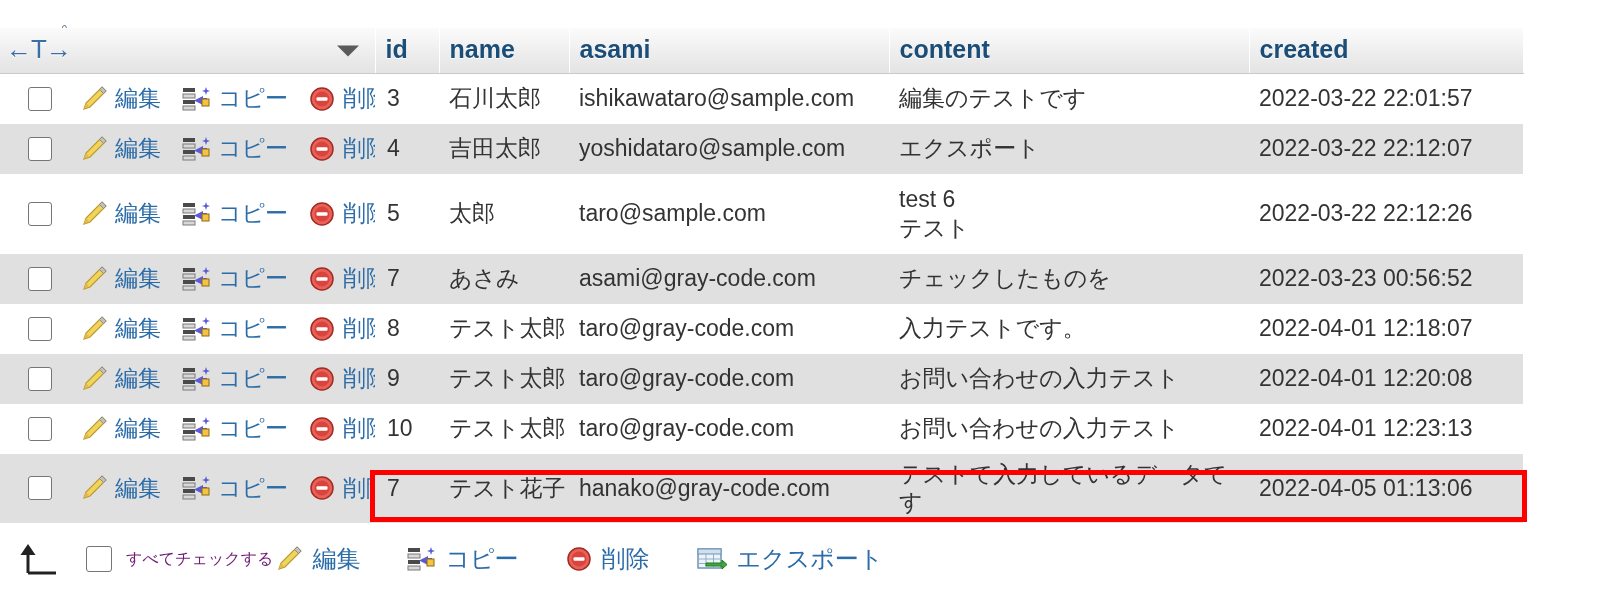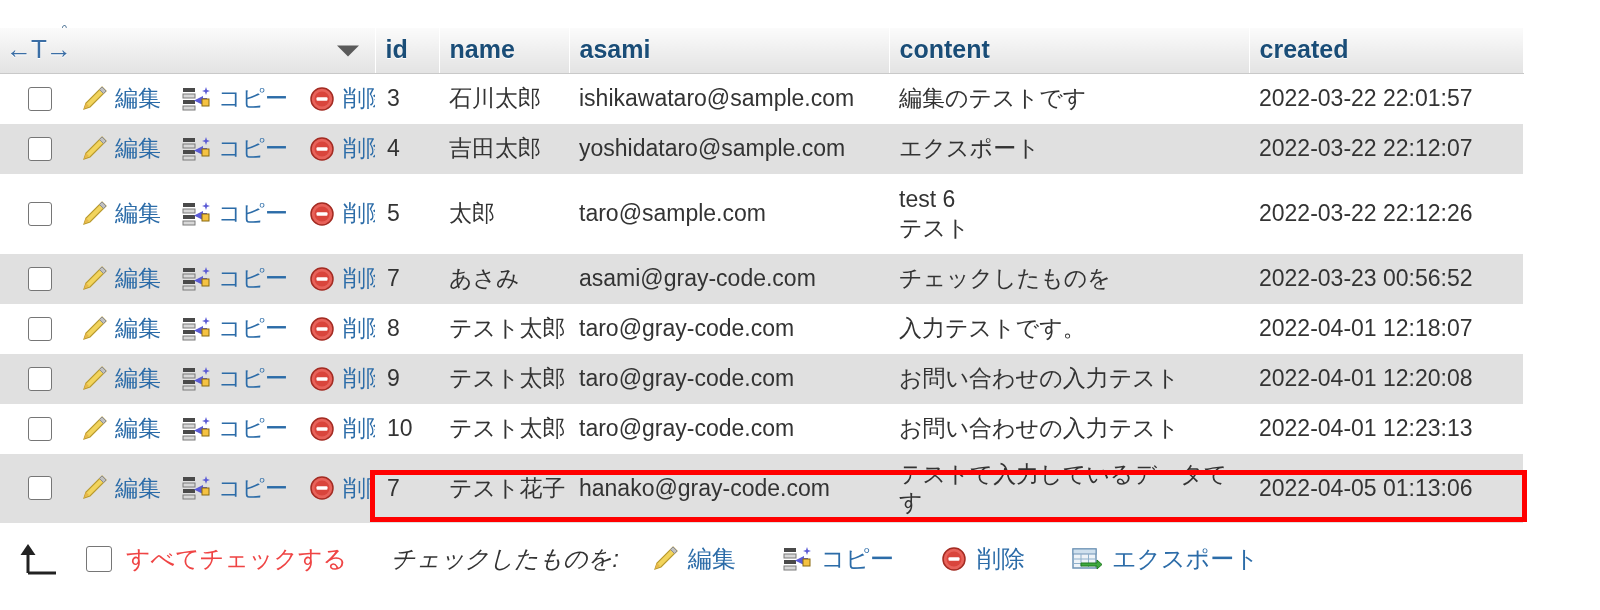--- a/index.html
+++ b/index.html
@@ -171,22 +171,22 @@
     height: 24px;
     border: 1px solid #767676;
     border-radius: 3px;
     background: #ffffff;
     margin-right: 14px;
     flex: none;
     cursor: pointer;
     display: inline-block;
   }
   .footer-link {
-    color: #ef4444;
-    font-size: 24px;
+    color: #701a75;
+    font-size: 16px;
     cursor: pointer;
     text-decoration: none;
     white-space: nowrap;
   }
   .with-label {
     font-style: italic;
     font-size: 24px;
     color: #333333;
     margin-left: 44px;
     margin-right: 30px;
@@ -563,21 +563,20 @@
   <div class="footer">
     <span class="arrow-wrap ico">
       <svg width="42" height="34" viewBox="0 0 42 34">
         <path d="M10 31 H38" stroke="#222" stroke-width="3" fill="none"></path>
         <path d="M10 31 V10" stroke="#222" stroke-width="3" fill="none"></path>
         <path d="M10 2 L2.5 13 H17.5 Z" fill="#222"></path>
       </svg>
     </span>
     <span class="footer-cb"></span>
     <a class="footer-link">すべてチェックする</a>
-    <span class="with-label">チェックしたものを:</span>
 
     <a class="act">
       <span class="ico">
         <svg width="30" height="28" viewBox="0 0 30 28">
           <path d="M24 2 L28 6 L12 22 L6 24 L8 18 Z" fill="#f2d45c" stroke="#b99a2e" stroke-width="1.2"></path>
           <path d="M24 2 L28 6 L25.5 8.5 L21.5 4.5 Z" fill="#c0c0c0" stroke="#8d8d8d" stroke-width="1"></path>
           <path d="M6 24 L8 18 L11 21 Z" fill="#e8b84b"></path>
         </svg>
       </span>
       <span>編集</span>

